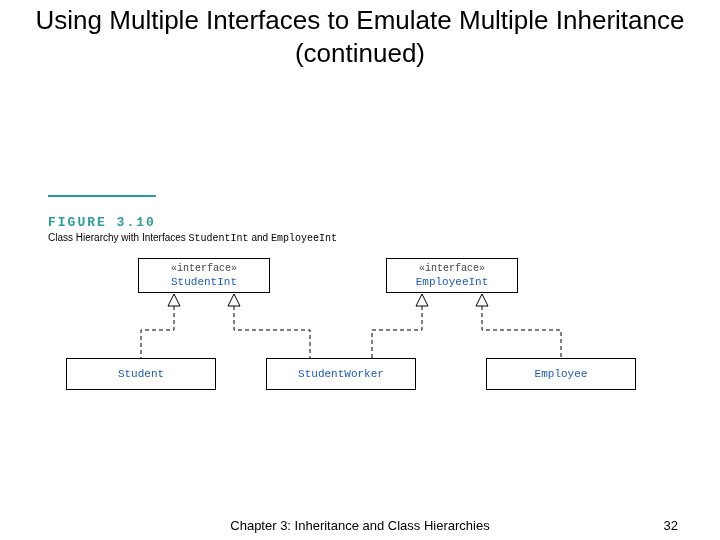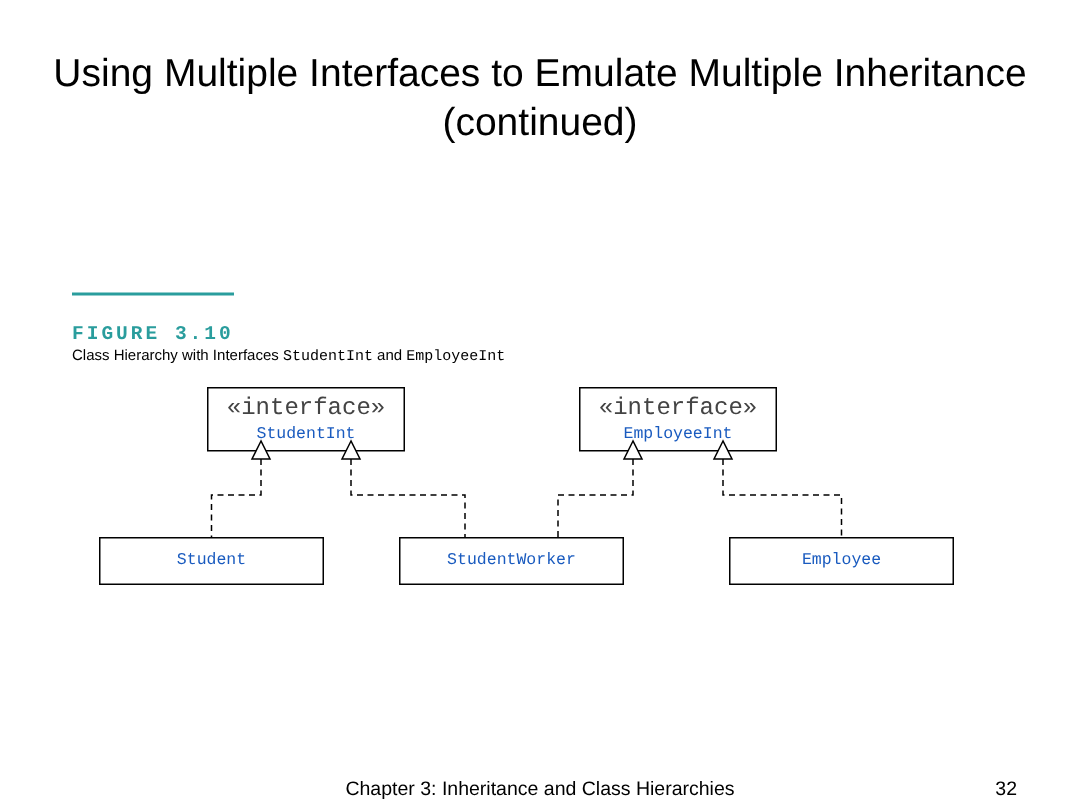--- a/index.html
+++ b/index.html
@@ -9,21 +9,21 @@
     background: #ffffff;
     font-family: Arial, Helvetica, sans-serif;
     position: relative;
     overflow: hidden;
   }
   .slide-title {
     font-size: 26px;
     font-weight: 400;
     color: #000;
     text-align: center;
-    padding: 32px 30px 0 30px;
+    padding: 4px 30px 0 30px;
     line-height: 1.25;
   }
   .figure-area {
     position: absolute;
     left: 48px;
     top: 195px;
     width: 620px;
   }
   .figure-label {
     font-family: "Courier New", monospace;
@@ -54,21 +54,21 @@
     position: absolute;
     border: 1px solid #000;
     background: #fff;
     text-align: center;
     font-family: "Courier New", monospace;
     font-size: 11px;
     line-height: 1.3;
     padding: 3px 6px;
   }
   .iface-box { top: 0; width: 132px; }
-  .iface-box .stereo { color: #444; font-size: 16px; }
+  .iface-box .stereo { color: #444; font-size: 10px; }
   .iface-box .ifname { color: #1a5bbf; }
   .class-box {
     top: 100px;
     color: #1a5bbf;
     font-size: 11px;
     padding: 8px 6px;
   }
   svg.connectors {
     position: absolute;
     left: 0; top: 0;

